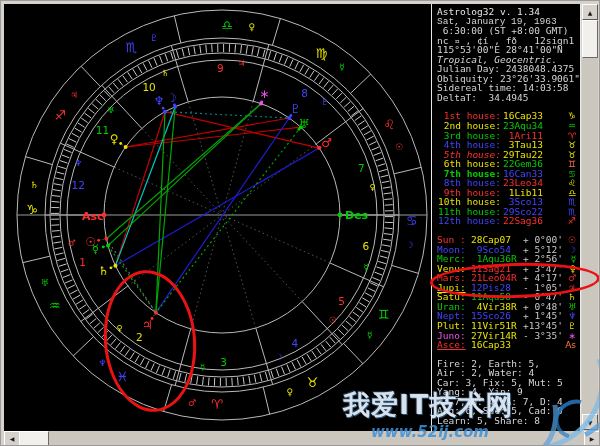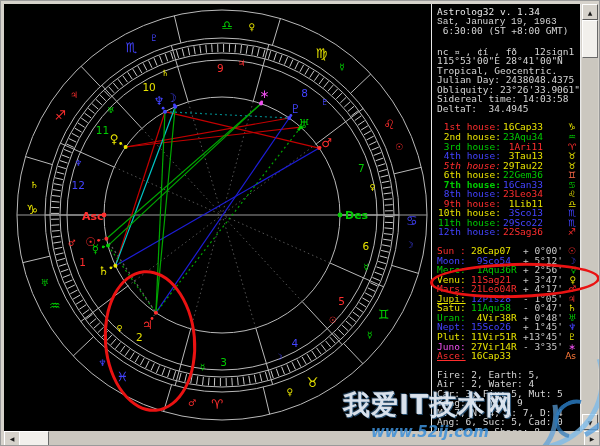--- a/index.html
+++ b/index.html
@@ -405,23 +405,23 @@
   <div class="axis-label" id="asc-label" style="left: 78px; top: 206px; color: rgb(255, 46, 46);">Asc</div>
   <div class="axis-label" id="des-label" style="left: 341px; top: 205px; color: rgb(0, 204, 0);">Des</div>
 </div>
 
 <div class="panel-area">
   <div class="panel-inner">
     <div id="hdr">
         <div class="hdr-line" style="color: rgb(232, 232, 232);">Astrolog32 v. 1.34</div>
         <div class="hdr-line" style="color: rgb(212, 212, 212); font-family: Liberation Mono, monospace;">Sat, January 19, 1963</div>
         <div class="hdr-line" style="color: rgb(212, 212, 212);"> 6:30:00 (ST +8:00 GMT)</div>
-        <div class="hdr-line" style="color: rgb(212, 212, 212); margin-top: 11px;">nc ¤ , ¢í , fð   12sign1</div>
+        <div class="hdr-line" style="color: rgb(212, 212, 212);">nc ¤ , ¢í , fð   12sign1</div>
         <div class="hdr-line" style="color: rgb(212, 212, 212);">115°53'00"E 28°41'00"N</div>
-        <div class="hdr-line" style="color: rgb(212, 212, 212);">Tropical, Geocentric.</div>
+        <div class="hdr-line" style="color: rgb(212, 212, 212); font-style: italic;">Tropical, Geocentric.</div>
         <div class="hdr-line" style="color: rgb(212, 212, 212);">Julian Day: 2438048.4375</div>
         <div class="hdr-line" style="color: rgb(212, 212, 212);">Obliquity: 23°26'33.9061"</div>
         <div class="hdr-line" style="color: rgb(212, 212, 212);">Sidereal time: 14:03:58</div>
         <div class="hdr-line" style="color: rgb(212, 212, 212);">DeltaT:  34.4945</div>
       </div>
     <div class="block-gap"></div>
     <div id="houses">
         <div class="prow"><div class="hl" style="color: rgb(255, 46, 46);"> 1st house:</div><div class="hv" style="color: rgb(232, 228, 0);">16Cap33</div><div class="hg" style="color: rgb(232, 228, 0);">♑</div></div>
         <div class="prow"><div class="hl" style="color: rgb(232, 228, 0);"> 2nd house:</div><div class="hv" style="color: rgb(0, 204, 0);">23Aqu34</div><div class="hg" style="color: rgb(0, 204, 0);">♒</div></div>
         <div class="prow"><div class="hl" style="color: rgb(0, 204, 0);"> 3rd house:</div><div class="hv" style="color: rgb(255, 46, 46);"> 1Ari11</div><div class="hg" style="color: rgb(255, 46, 46);">♈</div></div>

